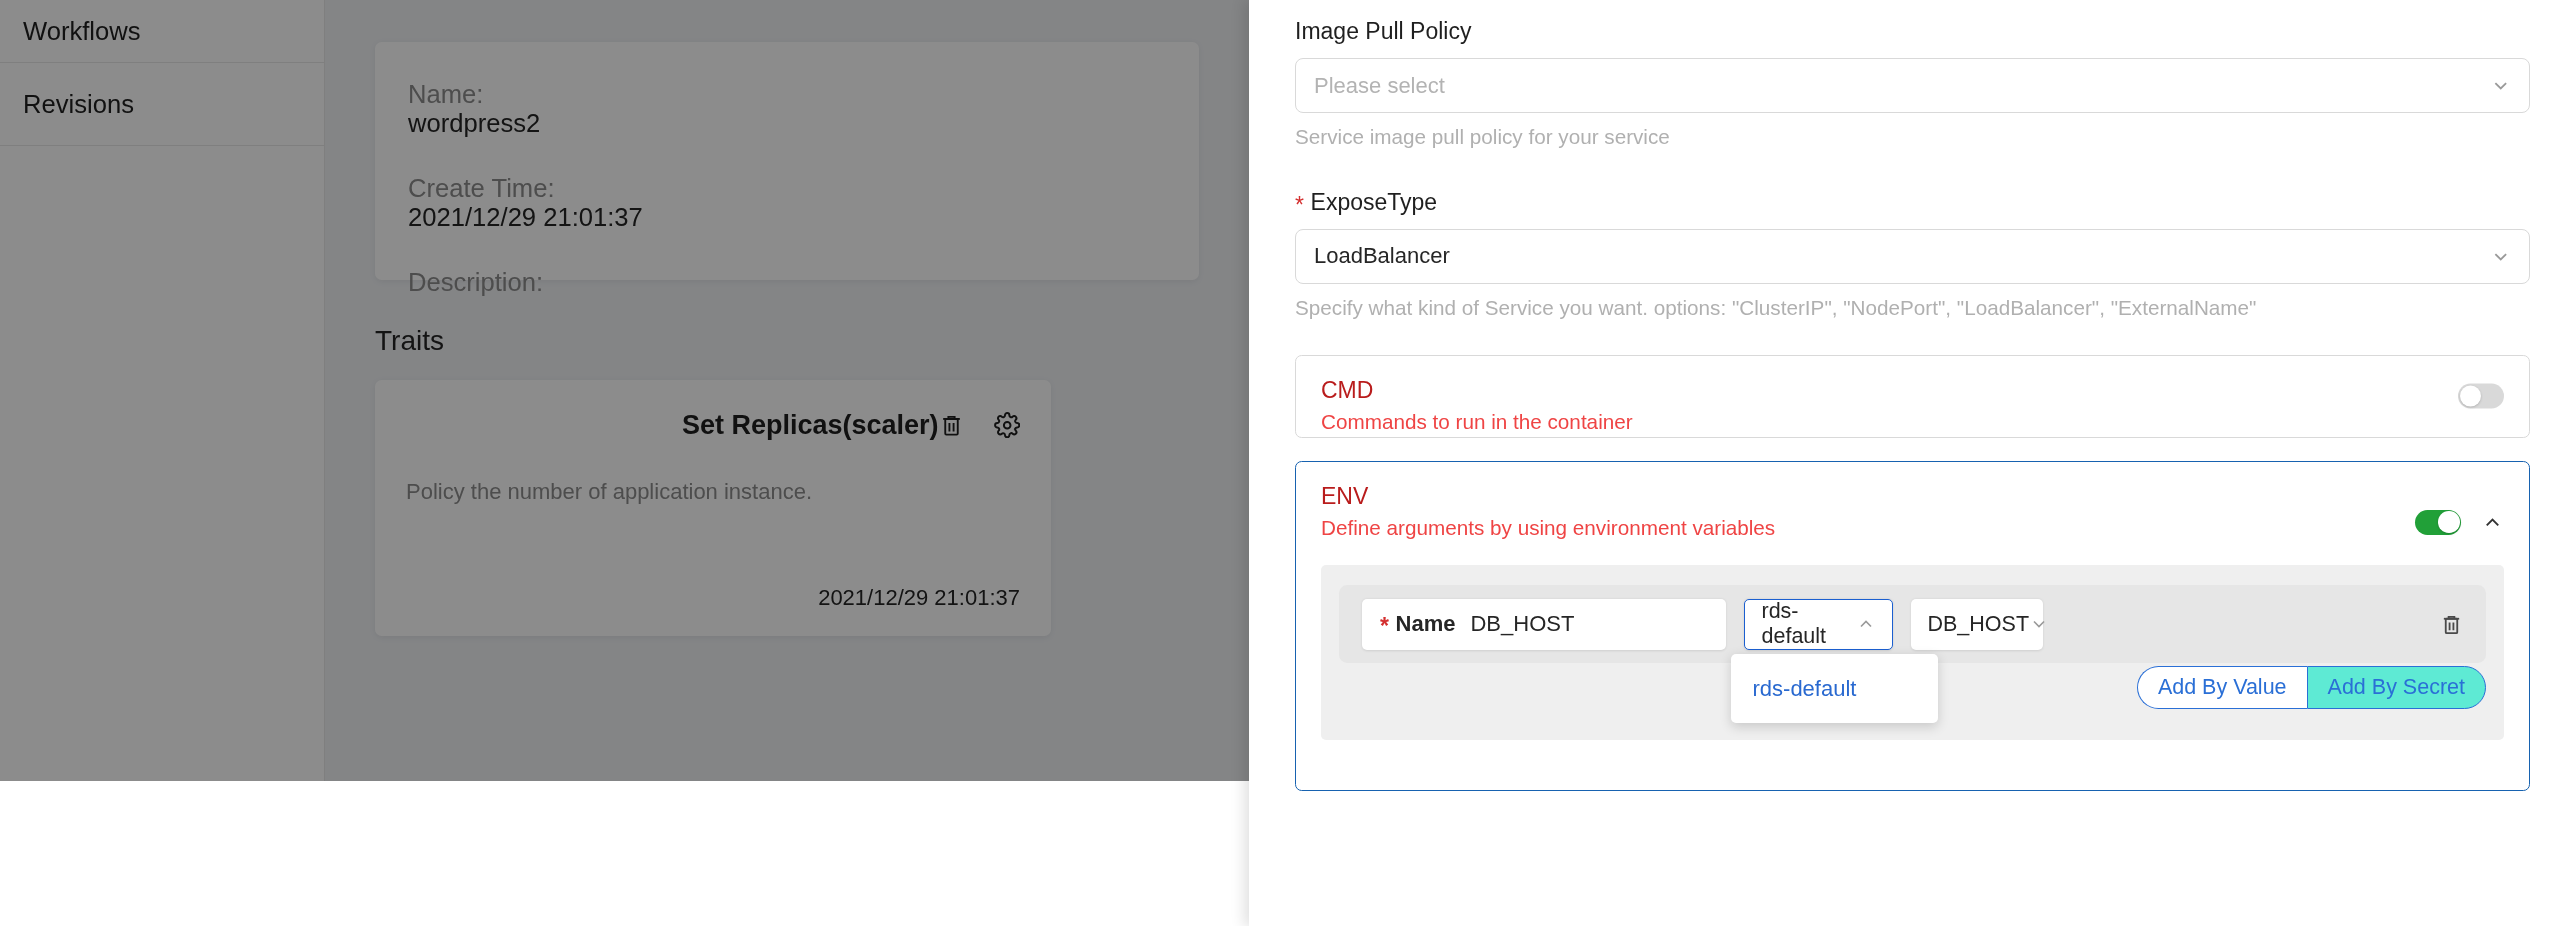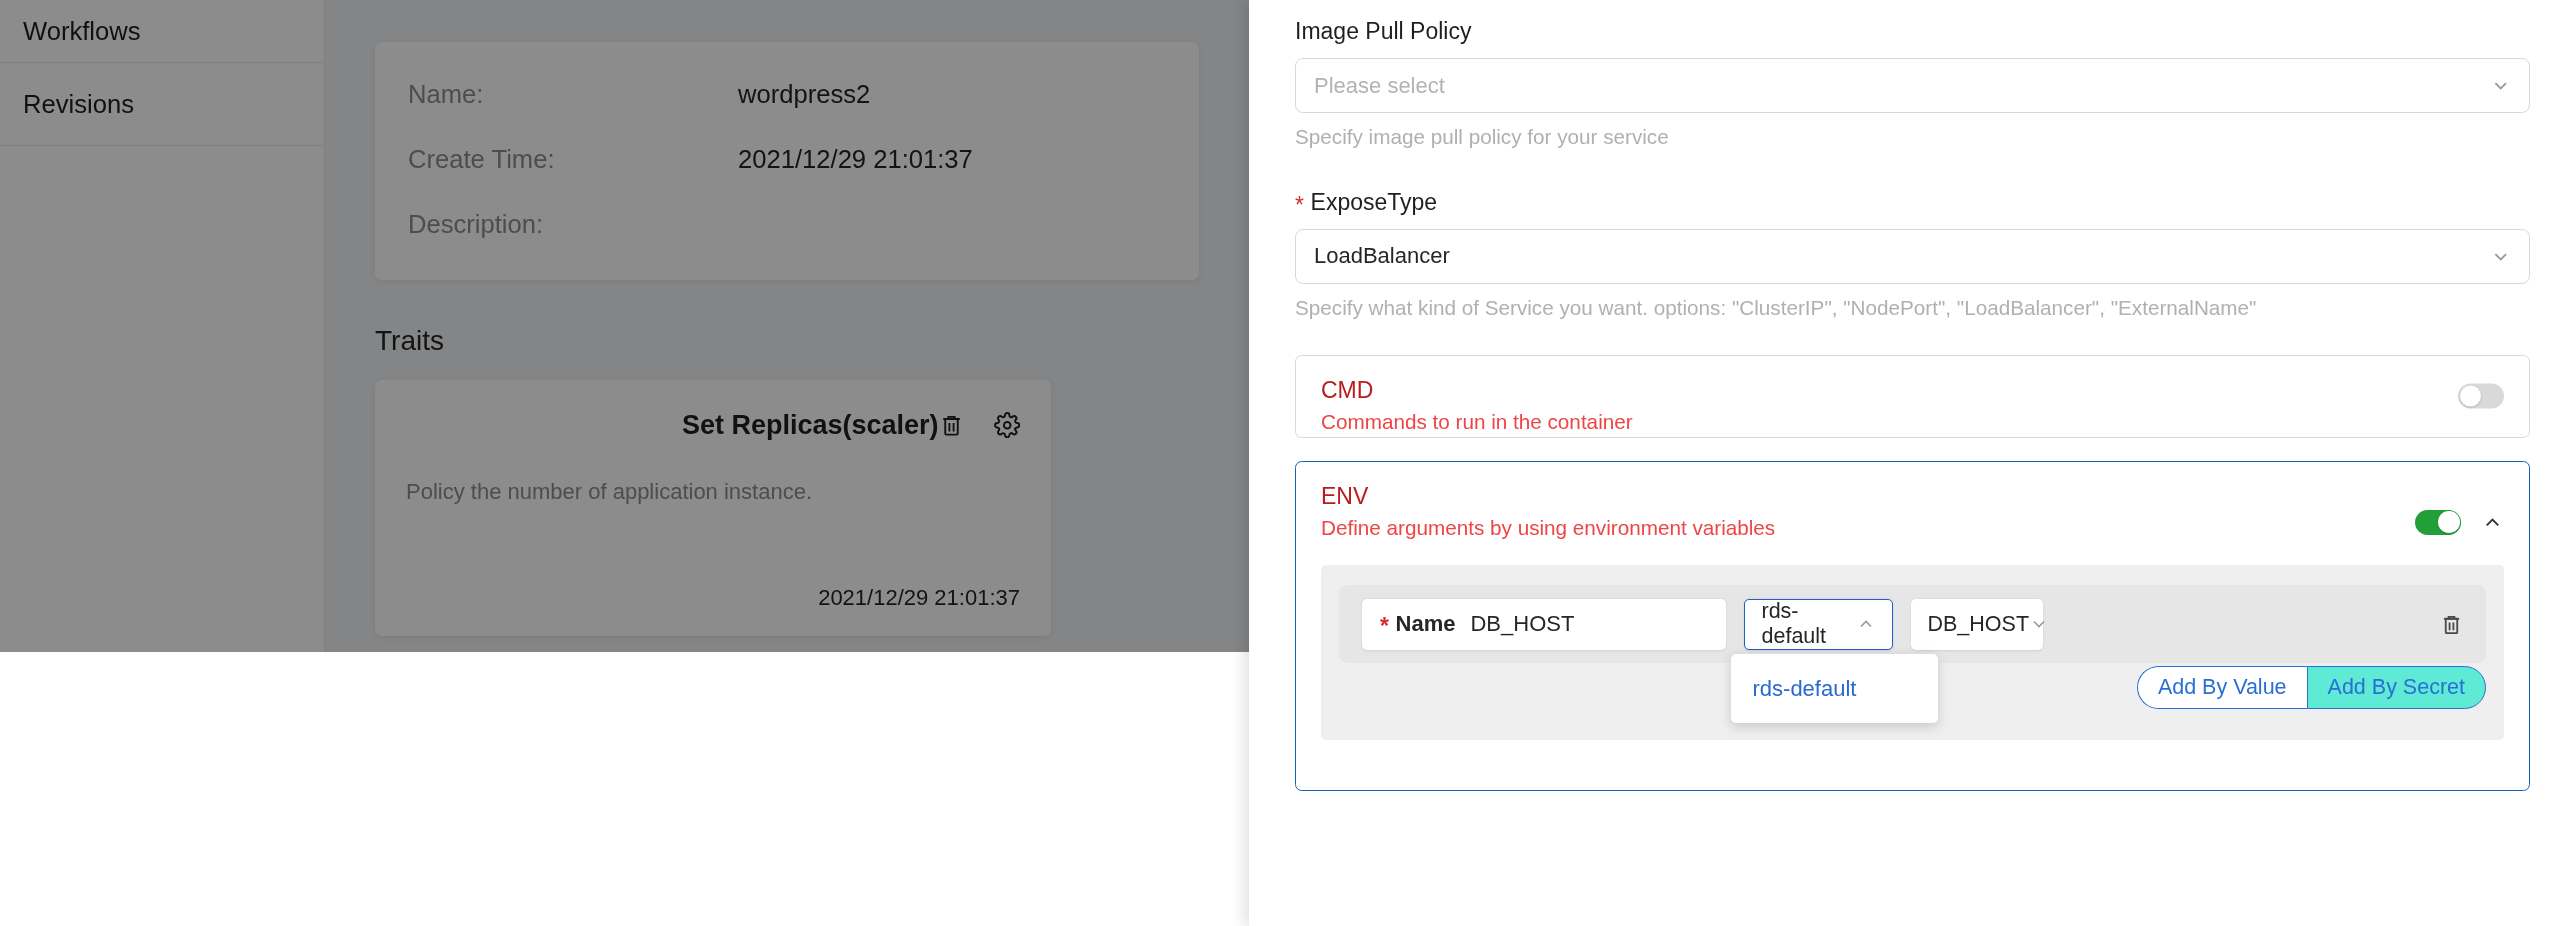--- a/index.html
+++ b/index.html
@@ -6,21 +6,21 @@
   html, body {
     width: 2576px; height: 927px;
     font-family: "Liberation Sans", sans-serif;
     background: #ffffff;
     overflow: hidden;
   }
   #root { position: relative; width: 2576px; height: 927px; }
 
   
   .app-bg {
-    position: absolute; left: 0; top: 0; width: 1249px; height: 652px;
+    position: absolute; left: 0; top: 0; width: 1249px; height: 781px;
     background: #ffffff;
     overflow: hidden;
   }
   .app-topstrip {
     position: absolute; left: 325px; top: 0; right: 0; height: 11.6px;
     background: #f0f2f5;
   }
   .sidebar {
     position: absolute; left: 0; top: 0; width: 325px; height: 927px;
     background: #ffffff;
@@ -38,21 +38,21 @@
     position: absolute; left: 325px; top: 11.6px; right: 0; bottom: 0;
     background: #f0f2f5;
     padding: 30px 50px;
   }
   .card {
     background: #ffffff;
     border-radius: 6.6px;
     box-shadow: 0 1.7px 6.6px rgba(0,0,0,0.06);
     padding: 38px 33px;
   }
-  .info-row { display: flex; align-items: baseline; margin-bottom: 36px; }
+  .info-row { display: flex; align-items: baseline; margin-bottom: 36px; flex-direction: column; }
   .info-row:last-child { margin-bottom: 0; }
   .info-label {
     width: 330px; font-size: 25.6px; color: #8c8c8c;
   }
   .info-value { font-size: 25.6px; color: #262626; }
   .card-info { height: 238px; }
 
   .section-title {
     font-size: 28px; color: #262626;
     margin: 45px 0 23px 0;
@@ -268,21 +268,21 @@
         <span>Image Pull Policy</span>
       </div>
       <div class="select-box">
         <span class="select-text placeholder">Please select</span>
         <span>
           <svg class="icon-svg" width="21.5" height="21.5" viewBox="0 0 24 24" fill="none" stroke="#9a9a9a" stroke-width="2">
             <path d="M6 9l6 6 6-6"></path>
           </svg>
         </span>
       </div>
-      <div class="helper">Specify image pull policy for your service</div>
+      <div class="helper">Service image pull policy for your service</div>
     </div>
 
     <div class="gap-lg"></div>
 
     <div>
       <div class="field-label">
         <span class="req-star">*</span>
         <span>ExposeType</span>
       </div>
       <div class="select-box">

